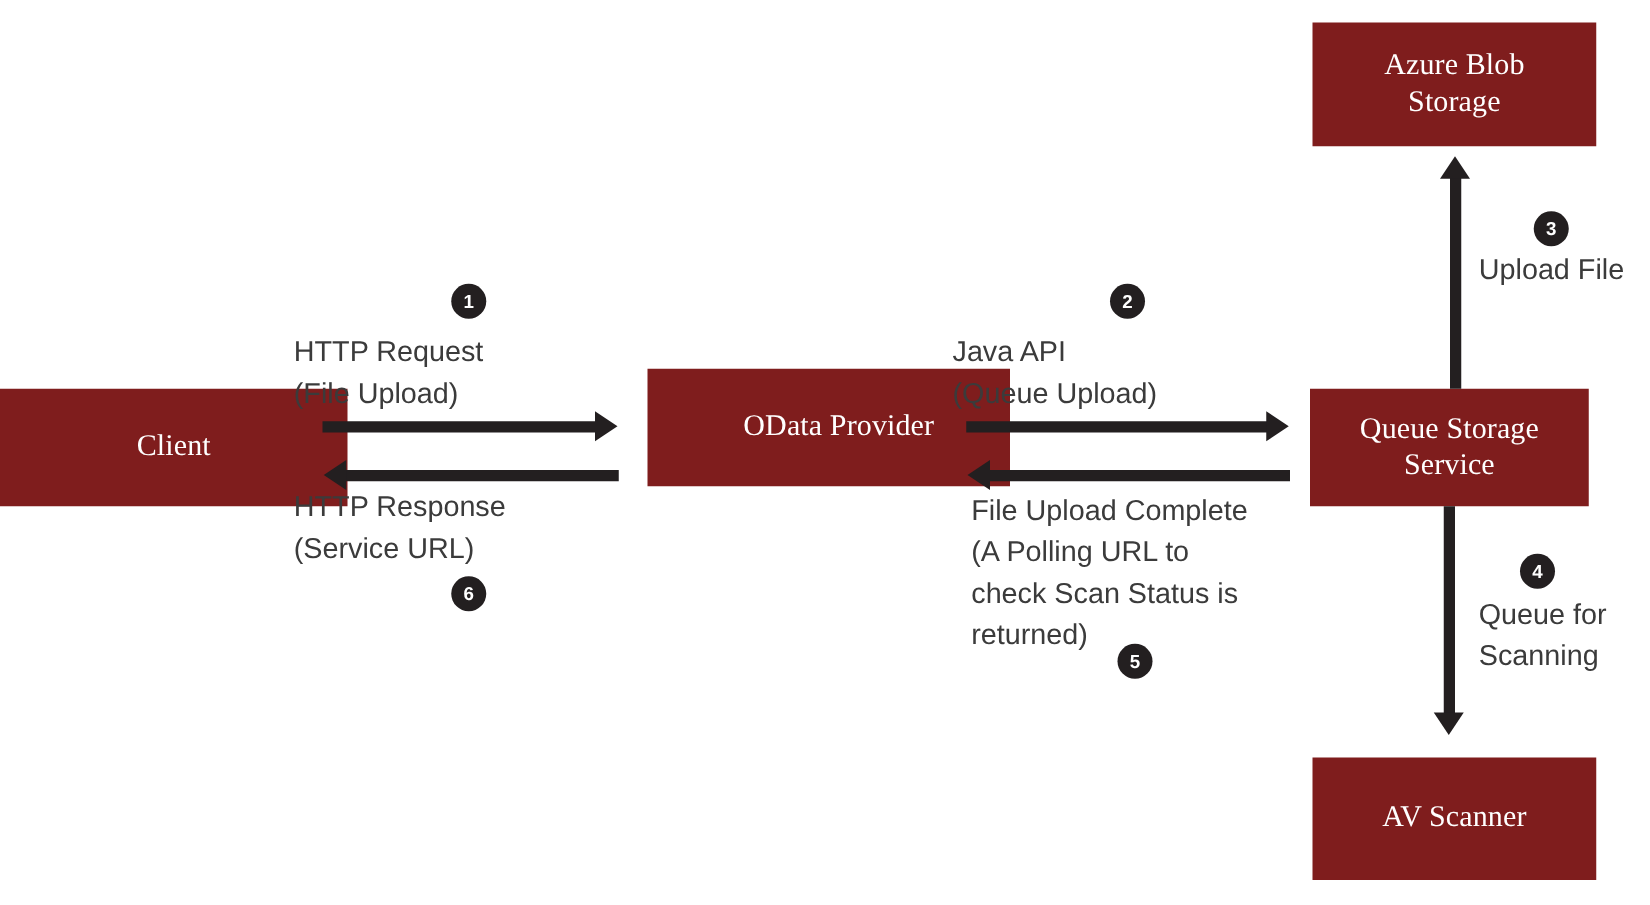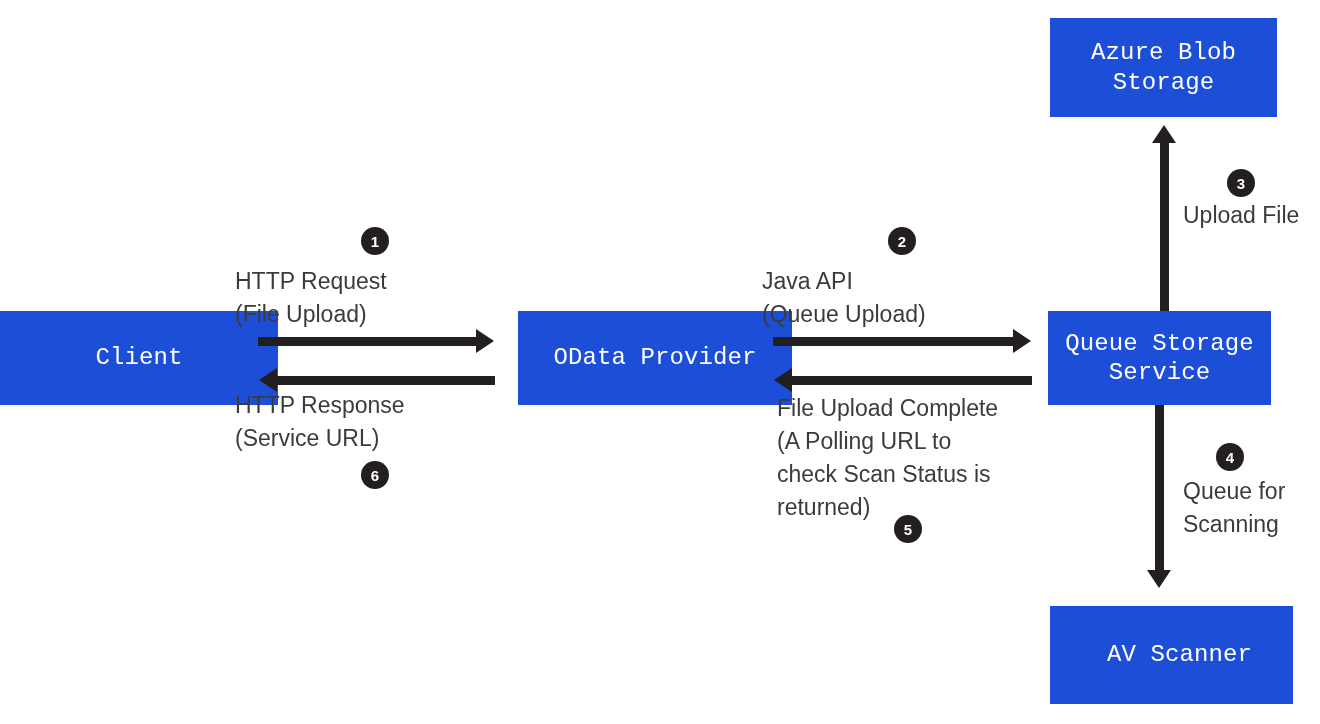--- a/index.html
+++ b/index.html
@@ -10,29 +10,29 @@
   #canvas {
     position: relative;
     width: 1320px;
     height: 724px;
     background: #ffffff;
     overflow: hidden;
     font-family: "Liberation Sans", sans-serif;
   }
   .node {
     position: absolute;
-    background: #1d4ed8;
+    background: #7f1d1d;
     color: #ffffff;
     display: flex;
     align-items: center;
     justify-content: center;
     text-align: center;
     font-size: 24px;
     line-height: 1.22;
-    font-family: Liberation Mono, monospace;
+    font-family: Liberation Serif, serif;
     white-space: pre-line;
     letter-spacing: 0.1px;
   }
   
   .arrow-h {
     position: absolute;
     height: 9px;
     background: #231F20;
   }
   .arrow-h .head-r {
@@ -110,35 +110,35 @@
 </style>
 </head>
 <body>
 
 <div id="canvas">
 
   <div class="node" style="left:0px; top:311px; width:278px; height:94px;">
     <span>Client</span>
   </div>
 
-  <div class="node" style="left:518px; top:311px; width:274px; height:94px;">
+  <div class="node" style="left:518px; top:295px; width:274px; height:94px;padding-left:16px;">
     <span>OData Provider</span>
   </div>
 
   <div class="node" style="left:1048px; top:311px; width:223px; height:94px;">
     <span>Queue Storage
 Service</span>
   </div>
 
   <div class="node" style="left:1050px; top:18px; width:227px; height:99px;">
     <span>Azure Blob
 Storage</span>
   </div>
 
-  <div class="node" style="left:1050px; top:606px; width:227px; height:98px;padding-left:16px;">
+  <div class="node" style="left:1050px; top:606px; width:227px; height:98px;">
     <span>AV Scanner</span>
   </div>
 
   <div class="arrow-h" style="left:258px; top:337px; width:219px;">
     <span class="head-r"></span>
   </div>
 
   <div class="arrow-h" style="left:276px; top:376px; width:219px;">
     <span class="head-l"></span>
   </div>

